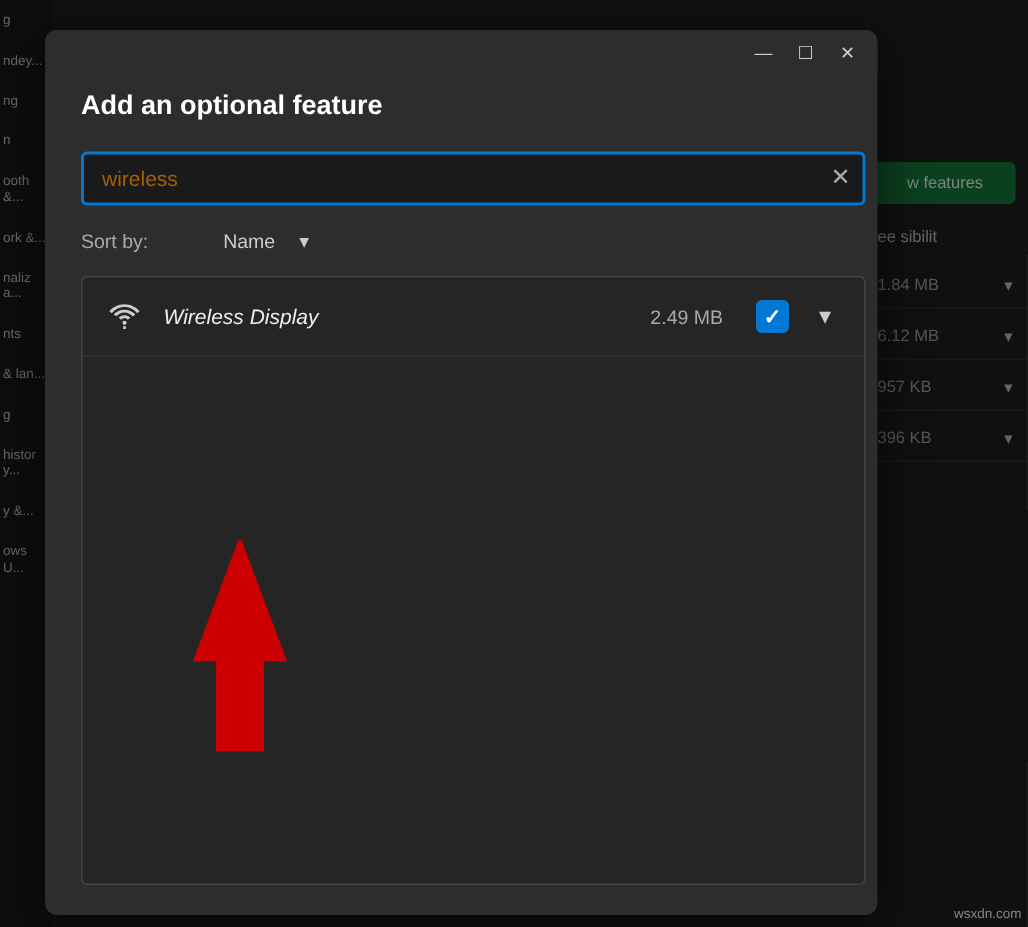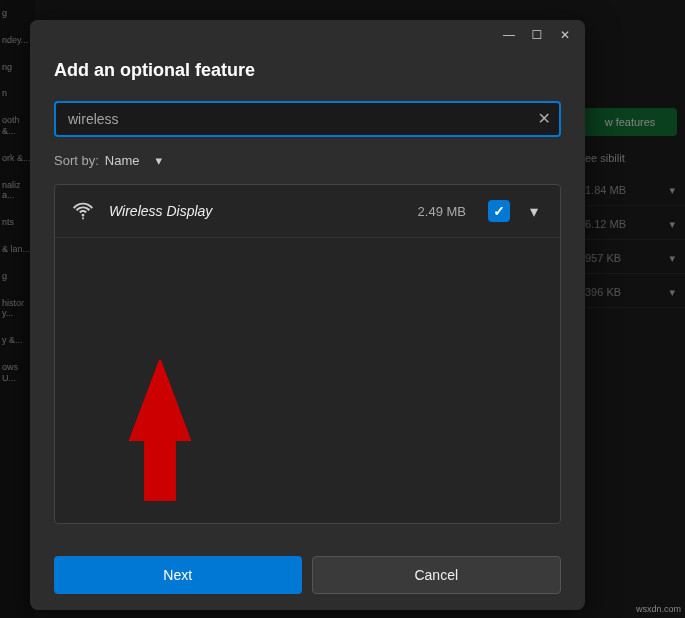--- a/index.html
+++ b/index.html
@@ -149,21 +149,21 @@
       font-size: 12px;
       cursor: pointer;
       display: flex;
       align-items: center;
       justify-content: center;
       border-radius: 3px;
     }
 
     .modal-content {
       flex: 1;
-      padding: 10px 24px 20px 24px;
+      padding: 10px 8px 20px 24px;
       display: flex;
       flex-direction: column;
       gap: 16px;
     }
 
     .modal-title {
       font-size: 18px;
       font-weight: 600;
       color: #fff;
       margin-bottom: 4px;
@@ -174,21 +174,21 @@
       position: relative;
       display: flex;
       align-items: center;
     }
 
     .search-input {
       width: 100%;
       background: #1a1a1a;
       border: 2px solid #0078d4;
       border-radius: 4px;
-      color: #a3a3a3;
+      color: #a16207;
       font-size: 14px;
       padding: 8px 36px 8px 12px;
       outline: none;
     }
 
     .search-clear-btn {
       position: absolute;
       right: 10px;
       background: transparent;
       border: none;
@@ -213,20 +213,21 @@
 
     .sort-btn {
       background: transparent;
       border: none;
       color: #ccc;
       font-size: 13px;
       cursor: pointer;
       display: flex;
       align-items: center;
       gap: 16px;
+      margin-left: 44px;
     }
 
     
     .feature-list {
       flex: 1;
       border: 1px solid #444;
       border-radius: 4px;
       overflow-y: auto;
       background: #252525;
     }
@@ -438,21 +439,17 @@
 
       <div class="arrow-annotation">
         <svg width="80" height="160" viewBox="0 0 80 160" xmlns="http://www.w3.org/2000/svg">
 
           <polygon points="40,0 70,80 55,80 55,140 25,140 25,80 10,80" fill="#cc0000" stroke="#cc0000" stroke-width="2"></polygon>
         </svg>
       </div>
 
     </div>
 
-    <div class="modal-footer">
-      <button class="btn-next">Next</button>
-      <button class="btn-cancel">Cancel</button>
-    </div>
 
   </div>
 </div>
 
 <div class="watermark">wsxdn.com</div>
 
 </body></html>

